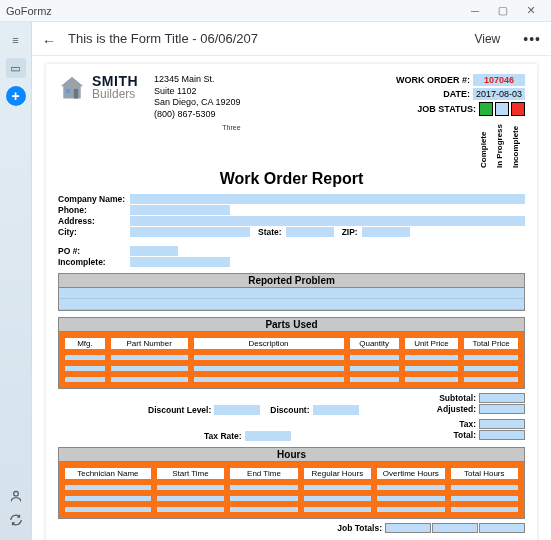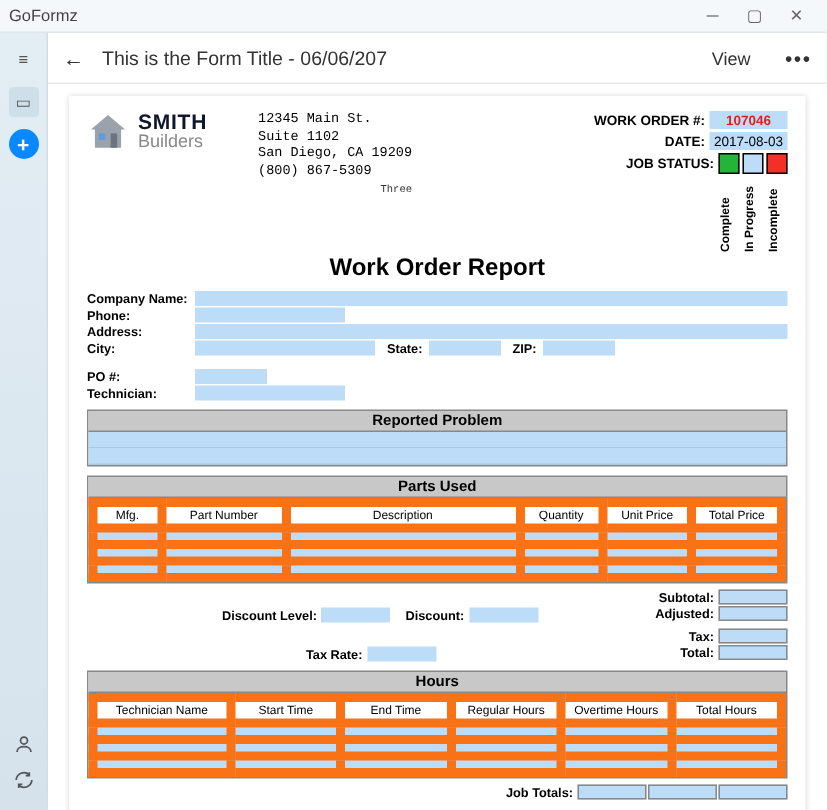--- a/index.html
+++ b/index.html
@@ -21,21 +21,21 @@
   .view-link { font-size: 12px; color: #333; margin-right: 23px; }
   .more { font-size: 14px; color: #333; letter-spacing: 1px; }
   .doc-wrap { flex: 1; overflow: auto; padding: 8px 14px; background: #fff; }
   .doc { background: #fff; box-shadow: 0 0 4px rgba(0,0,0,0.15); padding: 10px 12px; font-size: 9px; color: #000; }
   .top-row { display: flex; gap: 10px; }
   .logo-block { display: flex; align-items: flex-start; gap: 6px; }
   .house { width: 28px; height: 28px; }
   .brand-text { line-height: 1; }
   .brand-top { font-weight: bold; font-size: 14px; color: #0f172a; letter-spacing: 0.5px; }
   .brand-bot { font-size: 12px; color: #888; }
-  .addr { font-size: 9px; line-height: 1.3; color: #000; margin-left: 24px; font-family: Liberation Mono, monospace; }
+  .addr { font-size: 9px; line-height: 1.3; color: #000; margin-left: 6px; }
   .wo-block { margin-left: auto; text-align: right; font-size: 9px; }
   .wo-row { display: flex; justify-content: flex-end; align-items: center; margin-bottom: 2px; gap: 3px;}
   .wo-row .lbl { font-weight: bold; }
   .wo-val { background: #bcdcf7; padding: 1px 1px; min-width: 52px; display: inline-block; text-align: center; }
   .wo-val.red { color: #e02020; font-weight: bold; }
   .status-boxes { display: flex; gap: 2px; justify-content: flex-end; }
   .sbox { width: 14px; height: 14px; border: 1px solid #000; }
   .sbox.g { background: #25b43a; }
   .sbox.b { background: #bcdcf7; }
   .sbox.r { background: #f23028; }
@@ -174,21 +174,21 @@
                 <span class="ifield sm"></span>
               <span class="ilabel2">ZIP:</span>
                 <span class="ifield sm"></span>
             </div>
             <div class="spacer8"></div>
             <div class="irow">
                 <span class="ilabel">PO #:</span>
                 <span class="ifield sm"></span>
               </div>
             <div class="irow">
-                <span class="ilabel">Technician:</span>
+                <span class="ilabel">Incomplete:</span>
                 <span class="ifield md"></span>
               </div>
           </div>
 
           <div class="section">
             <div class="sec-head">Reported Problem</div>
             <div class="blue-row"></div>
             <div class="blue-row"></div>
           </div>
 

